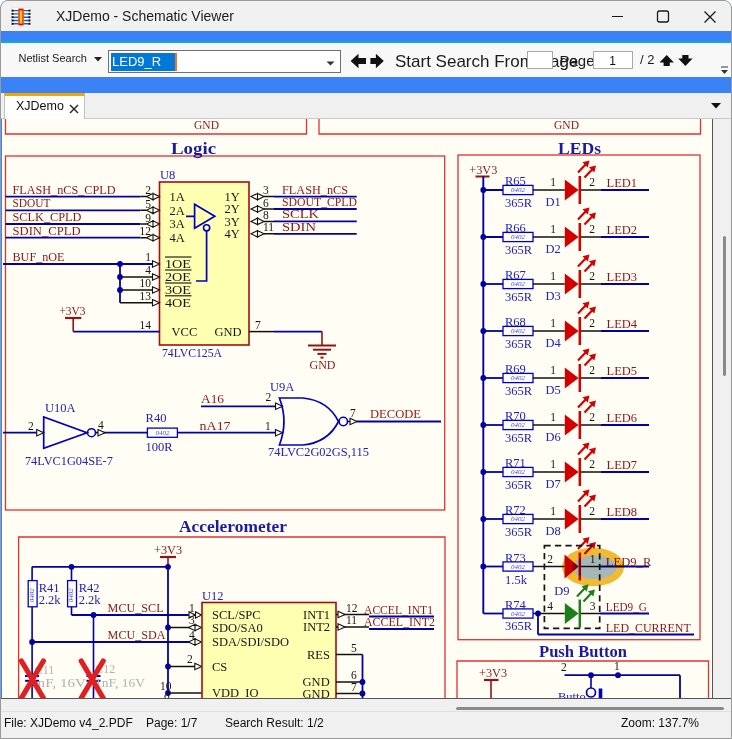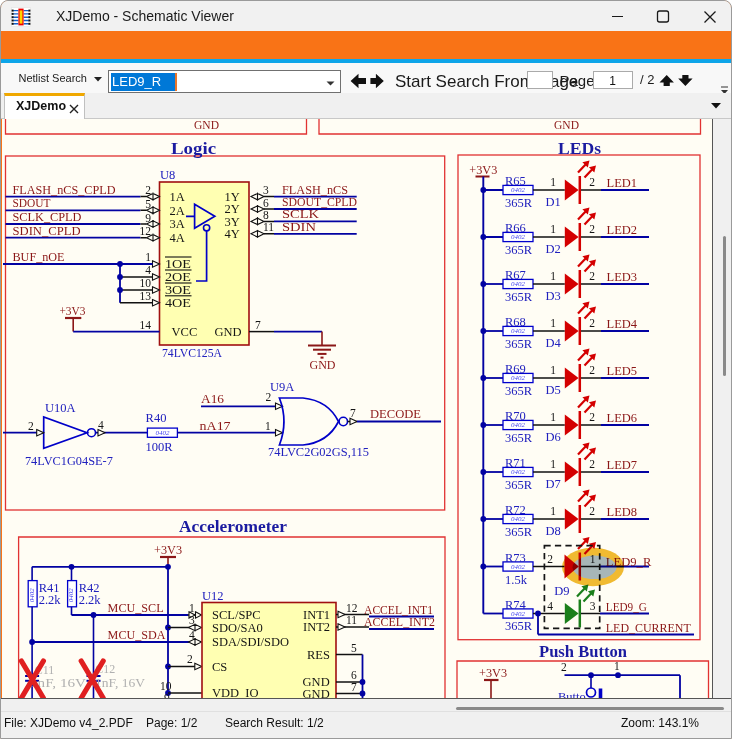--- a/index.html
+++ b/index.html
@@ -1,25 +1,25 @@
 <!DOCTYPE html>
 <html><head><meta charset="utf-8"><style>
 
 *{margin:0;padding:0;box-sizing:border-box}
 html,body{width:732px;height:739px;background:#fff;font-family:"Liberation Sans",sans-serif;overflow:hidden}
-#win{position:absolute;left:0;top:0;width:732px;height:739px;background:#f97316;border:1px solid #9a9a9a;border-radius:8px 8px 0 0;overflow:hidden;box-shadow:inset 0 1px 0 #fdfdfd}
+#win{position:absolute;left:0;top:0;width:732px;height:739px;background:#3b82f6;border:1px solid #9a9a9a;border-radius:8px 8px 0 0;overflow:hidden;box-shadow:inset 0 1px 0 #fdfdfd}
 .abs{position:absolute}
 #title{left:0;top:0;width:732px;height:30px;background:#F1F1F1}
 #title .t{position:absolute;left:55px;top:7px;font-size:14px;color:#1b1b1b}
 #menu{left:0;top:30px;width:732px;height:26px;background:#F8F8F8}
 .mi{position:absolute;top:5px;font-size:13px;color:#1b1b1b}
-#tbar{left:0;top:58px;width:732px;height:36px;background:#F8F8F8;border-top:4px solid #0ea5e9}
+#tbar{left:0;top:40px;width:732px;height:36px;background:#F8F8F8;border-top:2px solid #0ea5e9}
 #tabs{left:0;top:92px;width:732px;height:26px;background:#F0F0F0;border-bottom:1px solid #C8C8C8}
 #tab1{position:absolute;left:3px;top:0;width:81px;height:26px;background:#FFFFFF;border:1px solid #C0C0C0;border-bottom:none;border-top:3px solid #F0A800}
-#tab1 .tx{position:absolute;left:11px;top:3px;font-size:12.5px;font-weight:bold;color:#111}
+#tab1 .tx{position:absolute;left:11px;top:3px;font-size:12.5px;font-weight:normal;color:#111}
 #sch{left:1px;top:118px;width:710px;height:579px;background:#FFFDF4;border-top:1px solid #8a8a8a;border-left:1px solid #777}
 #vsb{left:711px;top:118px;width:21px;height:579px;background:#F0F0F0;border-left:1px solid #555}
 #vsb .th{position:absolute;left:10px;top:117px;width:3px;height:140px;background:#8a8a8a;border-radius:2px}
 #hsb{left:0;top:697px;width:732px;height:13px;background:#F0F0F0;border-top:1px solid #555}
 #hsb .th{position:absolute;left:455px;top:8px;width:268px;height:3px;background:#8a8a8a;border-radius:2px}
 #status{left:0;top:710px;width:732px;height:29px;background:#F0F0F0;border-top:1px solid #E0E0E0;font-size:12px;color:#111}
 #status span{position:absolute;top:4px}
 svg text{white-space:pre}
 .nl{fill:#8B1717;font-size:12.5px}
 .gnd{fill:#8B1717;font-size:12.5px}
@@ -553,17 +553,17 @@
 <text x="557" y="700" class="ref">Butto</text>
 </svg>
 <div class="abs" id="vsb">
       <div class="th"></div>
     </div>
 <div class="abs" id="hsb">
       <div class="th"></div>
     </div>
 <div class="abs" id="status">
 <span style="left:3px">File: XJDemo v4_2.PDF</span>
-<span style="left:145px">Page: 1/2</span>
+<span style="left:145px">Page: 1/7</span>
 <span style="left:224px">Search Result: 1/2</span>
-<span style="left:620px">Zoom: 143.1%</span>
+<span style="left:620px">Zoom: 137.7%</span>
 
 </div>
 </div>
 </body></html>

